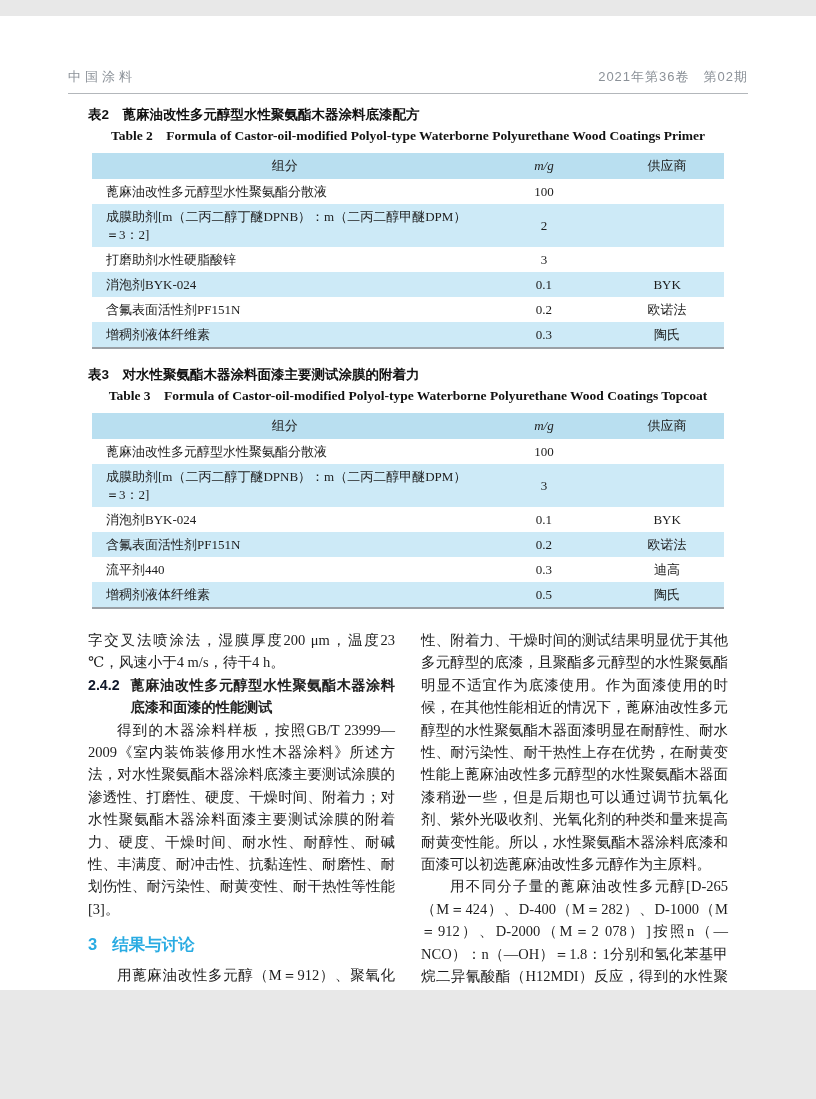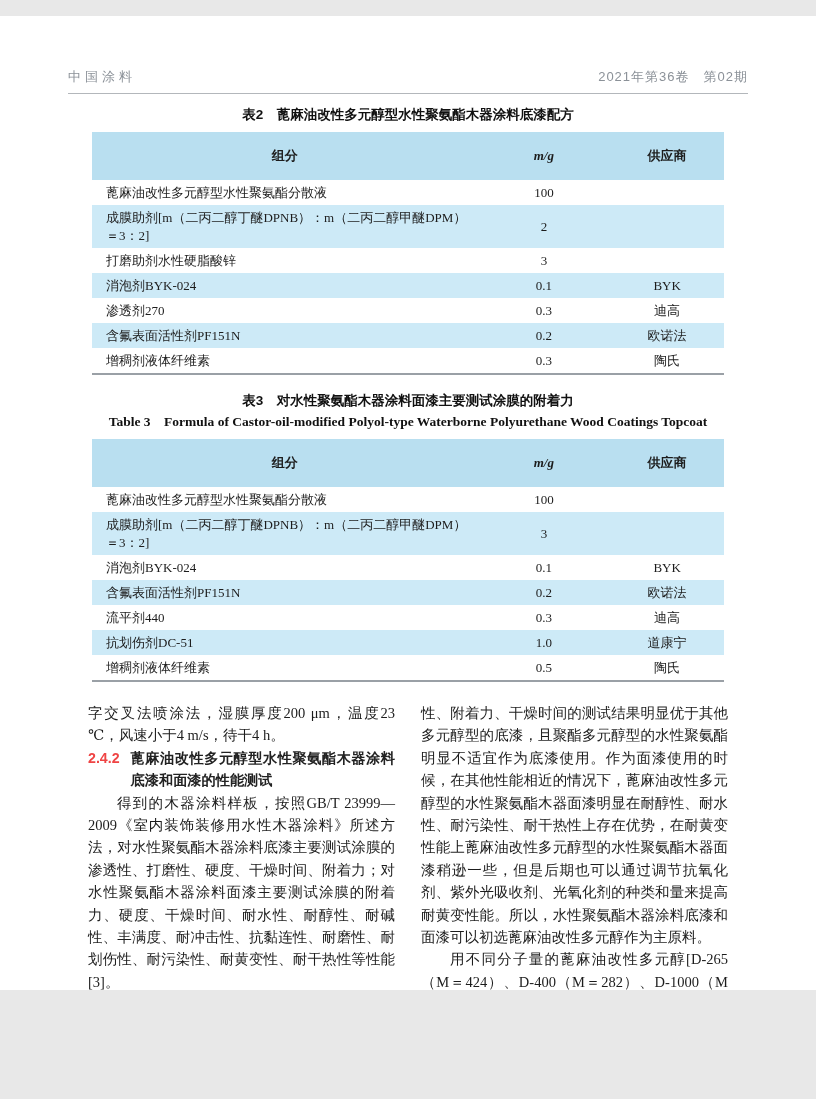--- a/index.html
+++ b/index.html
@@ -17,34 +17,34 @@
     font-size:13px;color:#8b9198;
   }
   .runhead .jn{letter-spacing:4px;}
   .runhead .iss{letter-spacing:1px;}
 
   .content{position:absolute;top:90px;left:88px;width:640px;}
 
   
   .tblblock{margin-bottom:17px;}
   .tbl-title-zh{
-    text-align:center;font-family:"Liberation Sans","DejaVu Sans",sans-serif;
+    font-family:"Liberation Sans","DejaVu Sans",sans-serif;
     font-weight:bold;font-size:13.5px;color:#111;
   }
   .tbl-title-en{
     text-align:center;font-family:"Liberation Serif","DejaVu Serif",serif;
     font-weight:bold;font-size:13.5px;color:#111;margin-top:3px;
   }
   table.formula{
     width:632px;margin:8px auto 0;border-collapse:collapse;
     font-size:13px;border-bottom:2px solid #9aa0a6;
   }
   table.formula thead tr{background:#b9dff0;}
   table.formula th{
-    font-weight:bold;padding:15px 4px;text-align:center;color:#1c1c1c;
+    font-weight:normal;padding:4px 4px;text-align:center;color:#1c1c1c;
   }
   table.formula th:nth-child(2){font-style:italic;}
   table.formula col.c1{width:61%;}
   table.formula col.c2{width:21%;}
   table.formula col.c3{width:18%;}
   table.formula tbody tr:nth-child(even){background:#cdeaf7;}
   table.formula tbody tr:nth-child(odd){background:#ffffff;}
   table.formula td{padding:3.5px 4px;text-align:center;}
   table.formula td:first-child{text-align:left;padding-left:14px;}
 
@@ -52,21 +52,21 @@
   .cols{display:flex;gap:26px;margin-top:20px;text-align:justify;}
   .col{width:307px;font-size:14.5px;line-height:22.4px;}
   .col p{margin:0;}
   p.para{text-indent:2em;}
   p.para-cont{text-indent:0;}
 
   .subsubsection{
     display:flex;font-family:"Liberation Sans","DejaVu Sans",sans-serif;
     font-weight:bold;line-height:22.4px;font-size:14.2px;color:#222;
   }
-  .subsubsection .num{color:#ef4444;flex:0 0 auto;margin-right:11px;font-weight:bold;}
+  .subsubsection .num{color:#0f172a;flex:0 0 auto;margin-right:11px;font-weight:bold;}
   .section{
     display:flex;font-family:"Liberation Sans","DejaVu Sans",sans-serif;
     font-weight:bold;font-size:16.5px;color:#29abe2;
     margin:12px 0 8px;line-height:24px;
   }
   .section .num{flex:0 0 auto;margin-right:15px;}
   .subsection{
     display:flex;font-family:"Liberation Sans","DejaVu Sans",sans-serif;
     font-weight:bold;font-size:14.2px;color:#29abe2;line-height:22.4px;
     margin:2px 0 2px;
@@ -96,20 +96,21 @@
 
   <div class="runhead">
     <span class="jn">中国涂料</span>
     <span class="iss">2021年第36卷　第02期</span>
   </div>
 
   <div class="content">
 
     <div class="tblblock">
       <div class="tbl-title-zh">表2　蓖麻油改性多元醇型水性聚氨酯木器涂料底漆配方</div>
+      <div class="tbl-title-en">Table 2　Formula of Castor-oil-modified Polyol-type Waterborne Polyurethane Wood Coatings Primer</div>
       <table class="formula">
         <colgroup>
             <col class="c1">
             <col class="c2">
             <col class="c3">
           </colgroup>
         <thead>
           <tr>
             <th>组分</th>
             <th>m/g</th>
@@ -129,25 +130,20 @@
             </tr>
             <tr>
               <td>打磨助剂水性硬脂酸锌</td>
               <td>3</td>
               <td></td>
             </tr>
             <tr>
               <td>消泡剂BYK-024</td>
               <td>0.1</td>
               <td>BYK</td>
-            </tr>
-            <tr>
-              <td>渗透剂270</td>
-              <td>0.3</td>
-              <td>迪高</td>
             </tr>
             <tr>
               <td>含氟表面活性剂PF151N</td>
               <td>0.2</td>
               <td>欧诺法</td>
             </tr>
             <tr>
               <td>增稠剂液体纤维素</td>
               <td>0.3</td>
               <td>陶氏</td>
@@ -190,25 +186,20 @@
             </tr>
             <tr>
               <td>含氟表面活性剂PF151N</td>
               <td>0.2</td>
               <td>欧诺法</td>
             </tr>
             <tr>
               <td>流平剂440</td>
               <td>0.3</td>
               <td>迪高</td>
-            </tr>
-            <tr>
-              <td>抗划伤剂DC-51</td>
-              <td>1.0</td>
-              <td>道康宁</td>
             </tr>
             <tr>
               <td>增稠剂液体纤维素</td>
               <td>0.5</td>
               <td>陶氏</td>
             </tr>
           </tbody>
       </table>
     </div>
 

